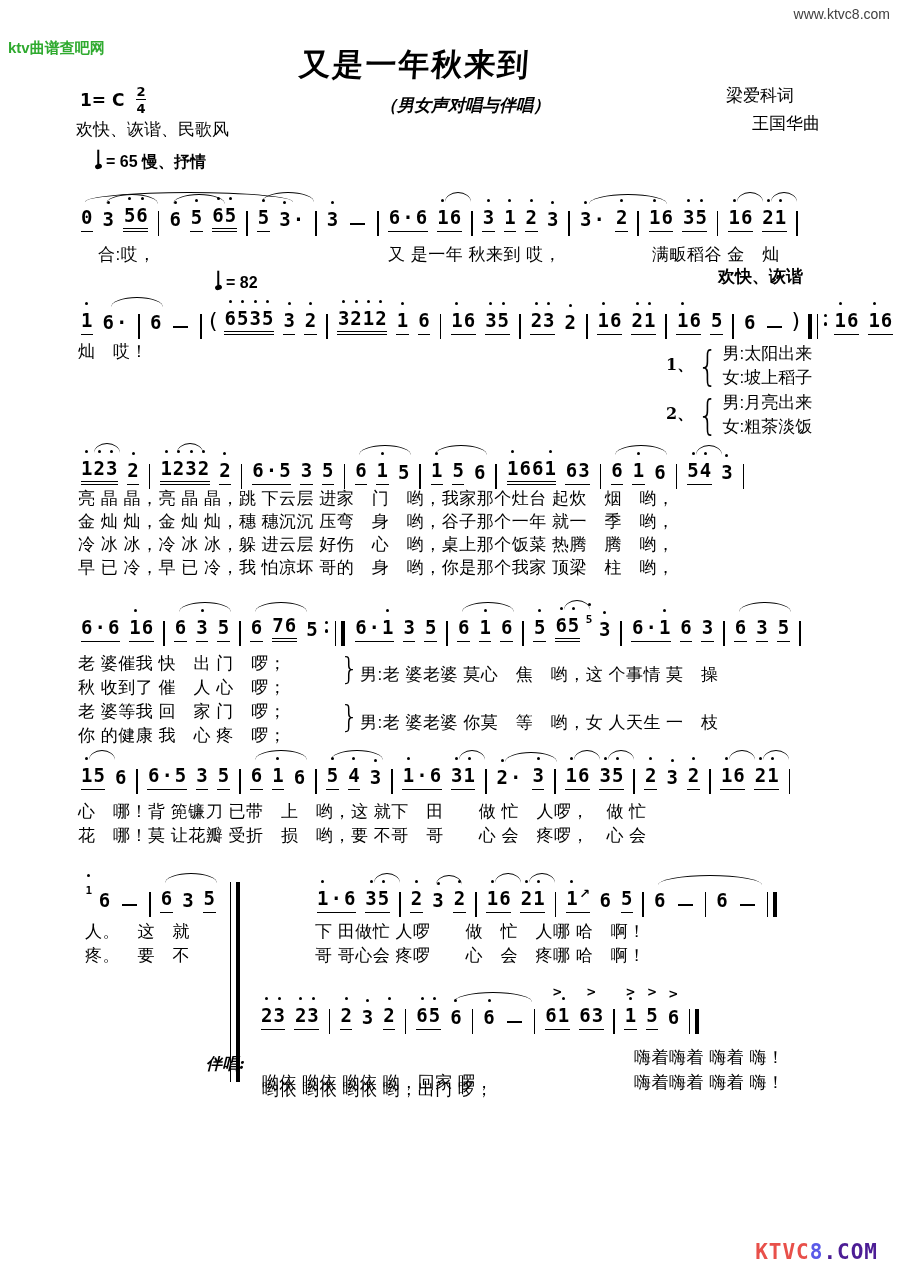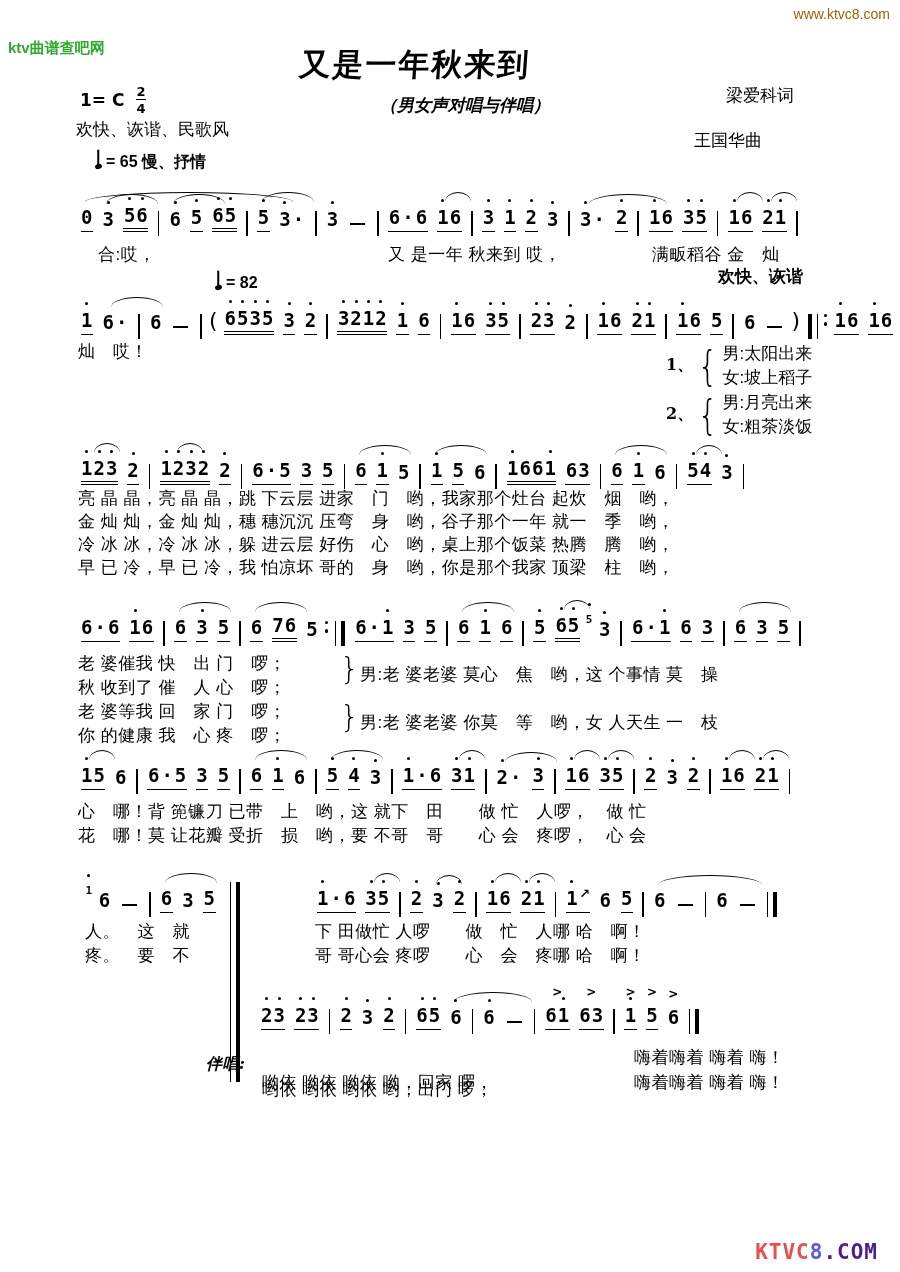--- a/index.html
+++ b/index.html
@@ -8,21 +8,21 @@
   
   #site-link{left:8px;top:6px;font:700 15px "Liberation Sans",sans-serif;margin-top:33px;}
   #site-url{right:10px;top:6px;font:400 14px "Liberation Sans",sans-serif;}
   
   #song-title{left:275px;top:44px;width:280px;text-align:center;font:900 31px "DejaVu Serif",serif;transform:skewX(-4deg);letter-spacing:2px;}
   #key-sig{left:80px;top:84px;font:700 17px "DejaVu Sans",sans-serif;display:flex;align-items:center;gap:12px;}
   .frac{display:inline-flex;flex-direction:column;align-items:center;line-height:1;font:700 13px "DejaVu Sans",sans-serif;}
   .frac .den{border-top:1.5px solid #000;padding-top:1px;}
   #subtitle{left:330px;top:94px;width:270px;text-align:center;font:700 17px "DejaVu Serif",serif;font-style:italic;}
   #lyricist{left:726px;top:84px;font:400 17px "Liberation Sans",sans-serif;}
-  #composer{left:694px;top:112px;font:400 17px "Liberation Sans",sans-serif;margin-top:17px;}
+  #composer{left:752px;top:112px;font:400 17px "Liberation Sans",sans-serif;}
   #style-line{left:76px;top:118px;font:400 17px "Liberation Sans",sans-serif;}
   
   .tempo{position:absolute;display:flex;align-items:center;gap:4px;font:700 16px "Liberation Sans",sans-serif;}
   .qnote{width:7px;height:5px;background:#000;border-radius:55% 60% 55% 60%;transform:rotate(-18deg);position:relative;display:inline-block;margin-top:8px;}
   .qnote::after{content:"";position:absolute;right:0;top:-14px;width:1.6px;height:16px;background:#000;transform:rotate(18deg);}
   #mood2{font:700 17px "Liberation Sans",sans-serif;}
   
   .nrow{position:absolute;display:flex;align-items:flex-end;white-space:nowrap;}
   .tok{display:inline-flex;align-items:baseline;position:relative;margin:0 4.5px;font:700 19px "DejaVu Sans Mono",monospace;line-height:26px;}
   .tok.u1{border-bottom:1.8px solid #000;padding-bottom:1px;}
@@ -55,21 +55,21 @@
   .vlines{display:flex;flex-direction:column;gap:1px;font:400 17px "Liberation Sans",sans-serif;}
   
   #section-line{position:absolute;width:5px;border-left:1.8px solid #000;border-right:4.5px solid #000;}
   
   #watermark{position:absolute;right:22px;bottom:8px;font:700 21px "DejaVu Sans Mono",monospace;letter-spacing:1px;}
 </style>
 </head>
 <body>
 
 <a class="abs" id="site-link" style="color: rgb(47, 170, 47);">ktv曲谱查吧网</a>
-<a class="abs" id="site-url" style="color: #a16207;">www.ktvc8.com</a>
+<a class="abs" id="site-url" style="color: #404040;">www.ktvc8.com</a>
 
 <div class="abs" id="song-title">又是一年秋来到</div>
 <div class="abs" id="key-sig">
   <span>1= C</span>
   <span class="frac">
     <span class="num">2</span>
     <span class="den">4</span>
   </span>
 </div>
 <div class="abs" id="subtitle">（男女声对唱与伴唱）</div>

